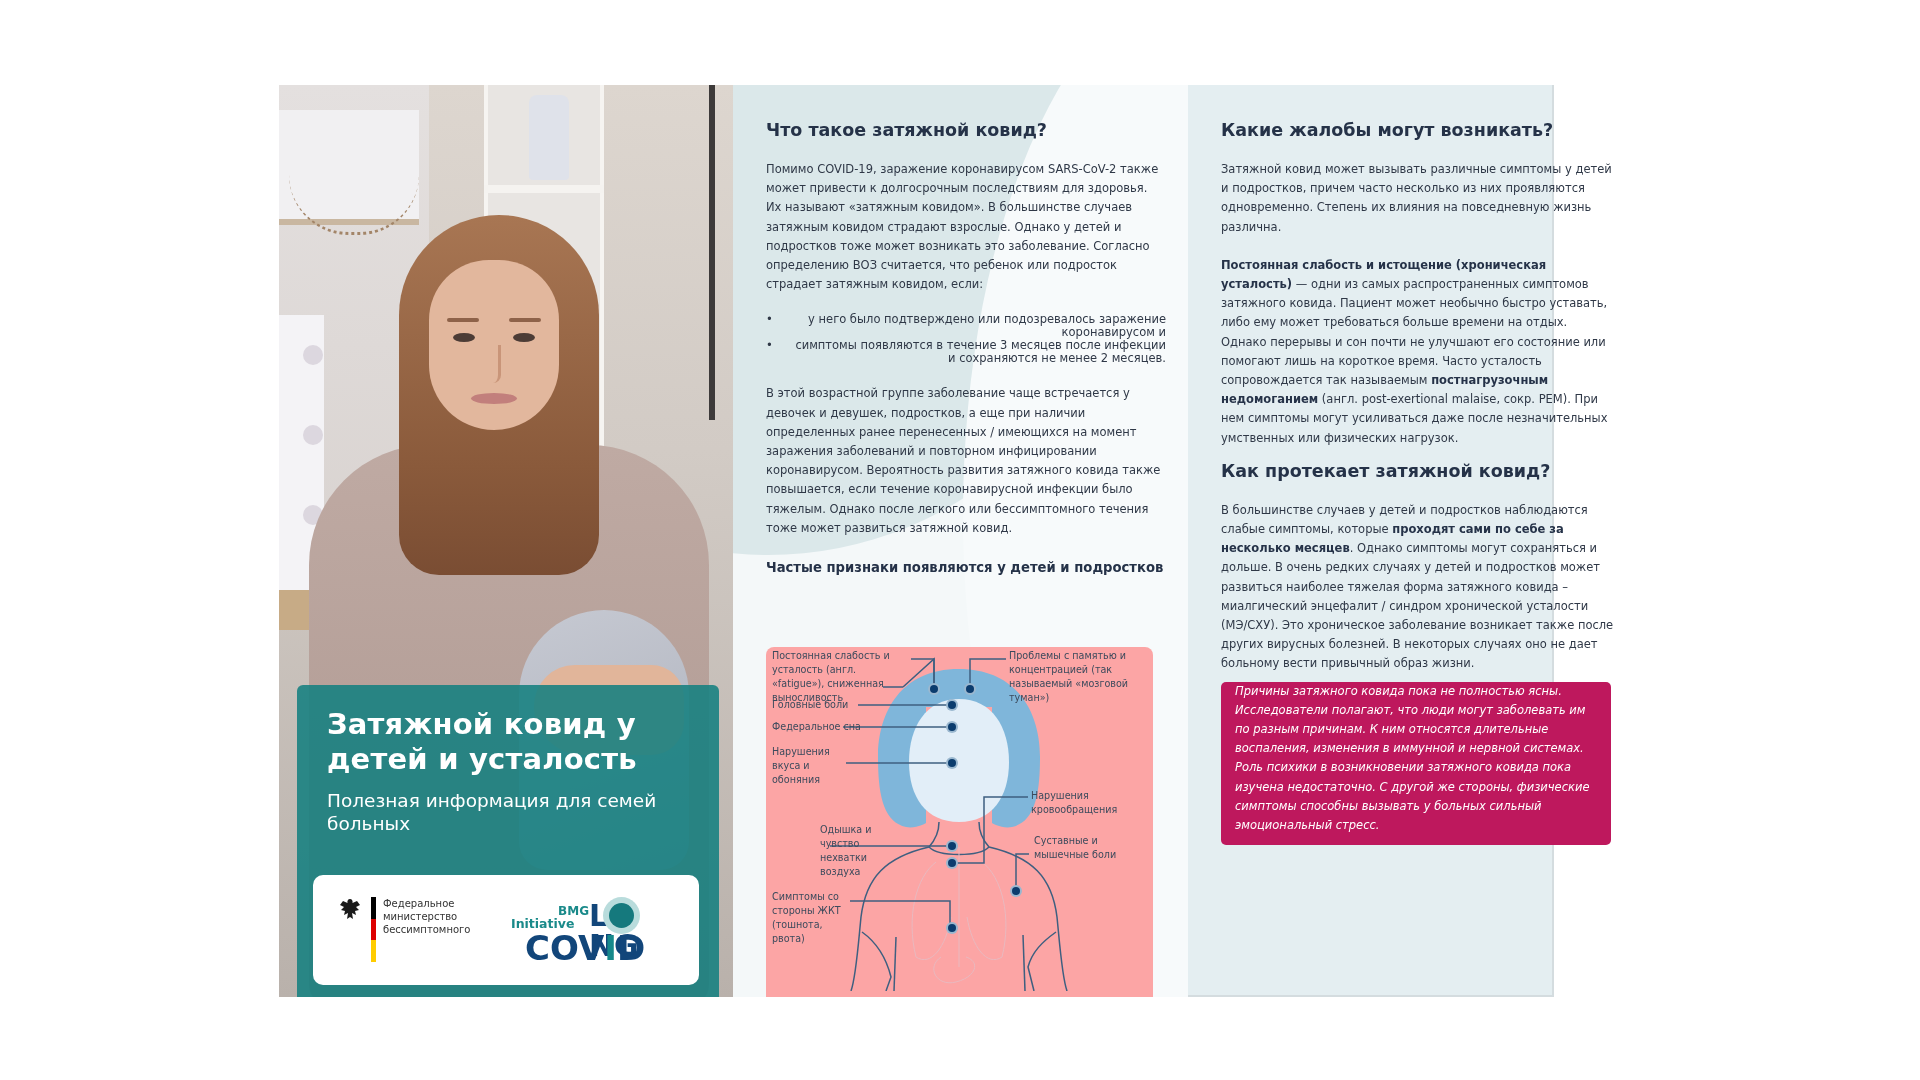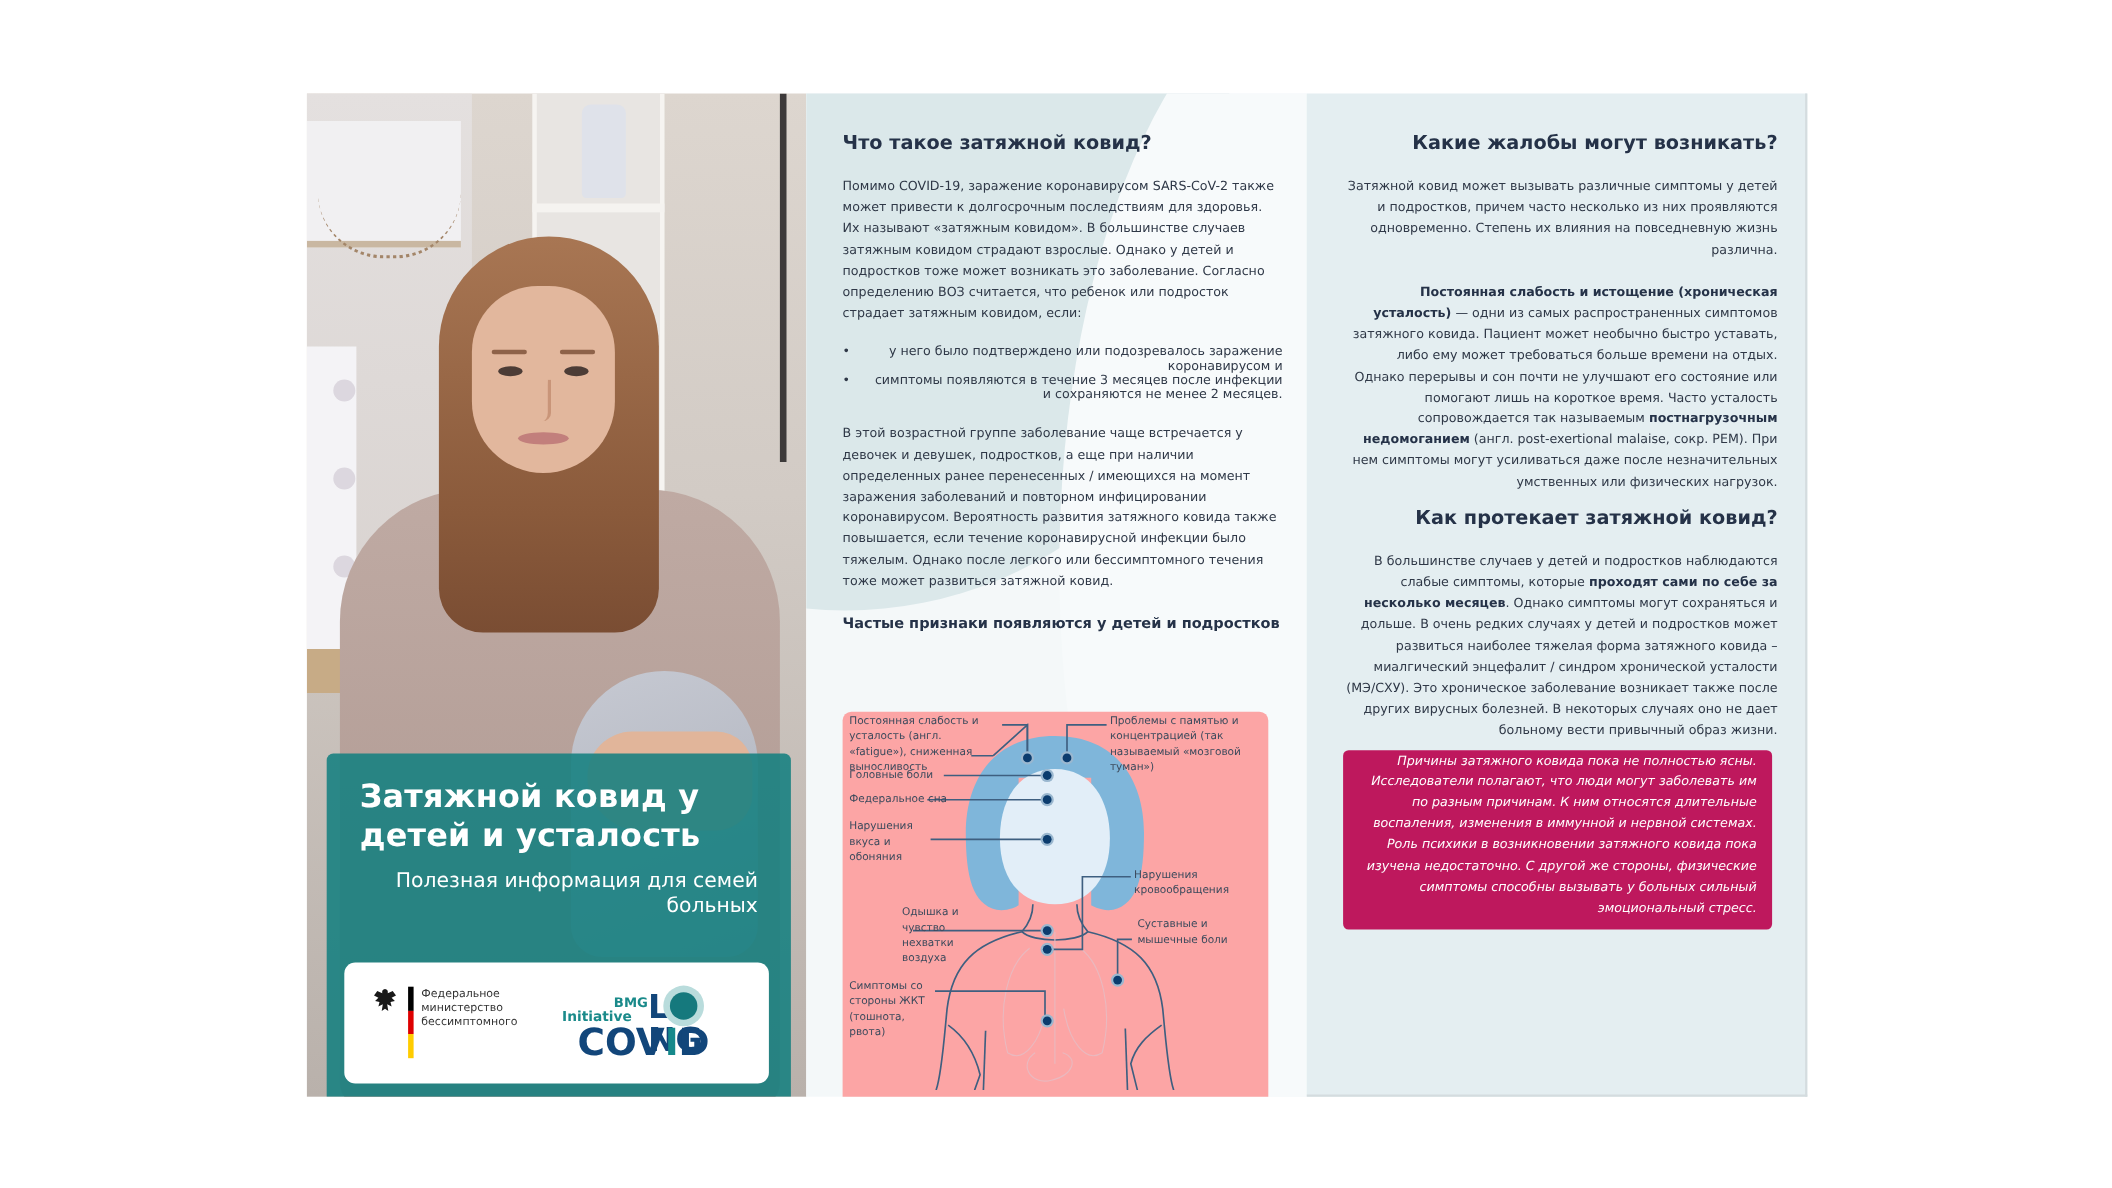--- a/index.html
+++ b/index.html
@@ -38,21 +38,21 @@
     .sweater { position: absolute; left: 30px; top: 360px; width: 400px; height: 560px; background: linear-gradient(180deg,#bfaaa3,#ab958e);
       border-radius: 120px 120px 20px 20px; }
     .tshirt { position: absolute; left: 190px; top: 372px; width: 60px; height: 60px; background: #efe7e1; border-radius: 0 0 30px 30px; }
     .knee { position: absolute; left: 240px; top: 525px; width: 170px; height: 260px; background: linear-gradient(160deg,#c6c9d2,#a9adb8);
       border-radius: 90px 90px 30px 30px; }
     .hand { position: absolute; left: 255px; top: 580px; width: 150px; height: 90px; background: #e1b59a; border-radius: 50px 40px 40px 60px; }
 
     .title-box { position: absolute; left: 18px; top: 600px; width: 422px; height: 312px;
       background: rgba(20, 128, 128, 0.88); border-radius: 6px 6px 0 0; padding: 22px 30px 0 30px; color: #ffffff; }
     .title-box h1 { font-family: "DejaVu Sans", sans-serif; font-size: 29px; font-weight: 700; line-height: 35px; letter-spacing: 0.2px; }
-    .title-box .subtitle { margin-top: 12px; font-size: 18.5px; line-height: 23px; font-weight: 400; text-align: right; }
+    .title-box .subtitle { margin-top: 12px; font-size: 18.5px; line-height: 23px; font-weight: 400; }
 
     .logo-card { position: absolute; left: 34px; top: 790px; width: 386px; height: 110px; background: #ffffff; border-radius: 10px; }
     .eagle { position: absolute; left: 25px; top: 22px; width: 24px; height: 26px; }
     .flag { position: absolute; left: 58px; top: 22px; width: 5px; height: 65px; }
     .flag span { display: block; height: 33.33%; }
     .ministry { position: absolute; left: 70px; top: 22px; font-size: 10px; line-height: 13px; color: #333333; }
     .lc-logo { position: absolute; left: 210px; top: 20px; width: 160px; height: 70px; }
     .lc-bmg { position: absolute; left: 30px; top: 10px; font-size: 12px; font-weight: 700; color: #1a8a8a; line-height: 12px; text-align: right; width: 36px; }
     .lc-init { position: absolute; left: -12px; top: 23px; font-size: 12.5px; font-weight: 700; color: #1a8a8a; line-height: 12px; }
     .lc-long { position: absolute; left: 66px; top: 6px; font-size: 30px; font-weight: 800; color: #12467a; letter-spacing: 0px; line-height: 30px; }
@@ -72,21 +72,21 @@
     ul.bullets li { position: relative; padding-left: 22px; font-size: 11.5px; line-height: 13px; color: #2f3847; text-align: right; }
     ul.bullets li::before { content: "•"; position: absolute; left: 0; top: 0; }
     .mid-content p.body.second { margin-top: 19px; }
     h3.diag-title { margin-top: 21px; font-size: 13.2px; font-weight: 700; color: #253248; line-height: 18px; }
 
     .diagram { position: absolute; left: 33px; top: 562px; width: 387px; height: 384px; background: #fca5a5; border-radius: 8px; overflow: hidden; }
     .diagram svg { position: absolute; left: 0; top: 0; }
     .dlabel { position: absolute; font-size: 9.6px; line-height: 14px; color: #3c4a5c; }
 
     
-    .right-panel { position: absolute; left: 909px; top: 0; width: 455px; height: 912px; background: #e4eef1; border-right: 2px solid #d4dcdf; border-bottom: 2px solid #d4dcdf; text-align: right; }
+    .right-panel { position: absolute; left: 909px; top: 0; width: 366px; height: 912px; background: #e4eef1; border-right: 2px solid #d4dcdf; border-bottom: 2px solid #d4dcdf; }
     .right-content { position: absolute; left: 33px; top: 34px; width: 395px; }
     .right-content p.body { margin-top: 19px; }
     .right-content h2.sec.second { margin-top: 12px; }
     .right-content b { font-weight: 700; color: #253248; }
     .info-box { margin-top: 8px; width: 390px; background: #be185d; border-radius: 5px; padding: 0 14px 10px 14px; font-style: italic; }
     .info-box p { font-size: 11.5px; line-height: 19.2px; color: #ffffff; }
   </style>
 </head>
 <body>
 

